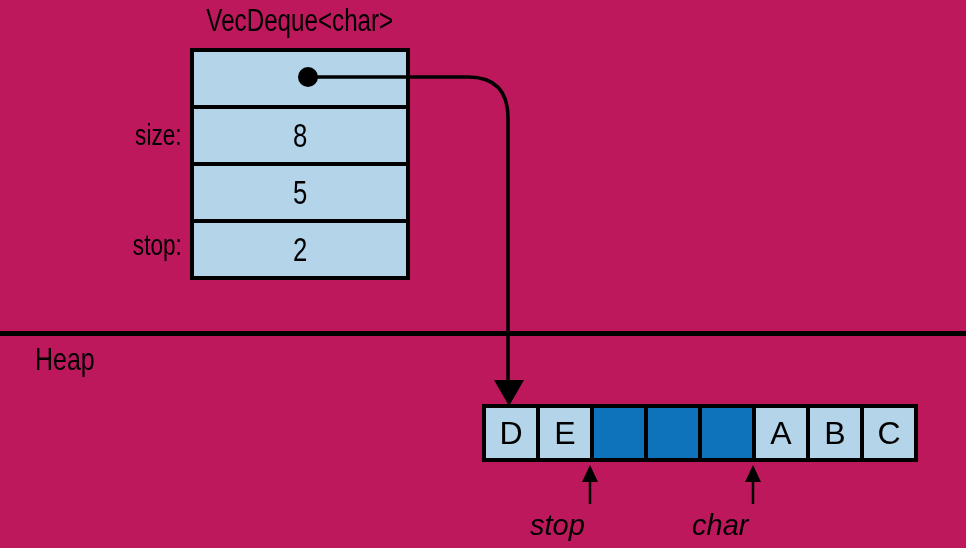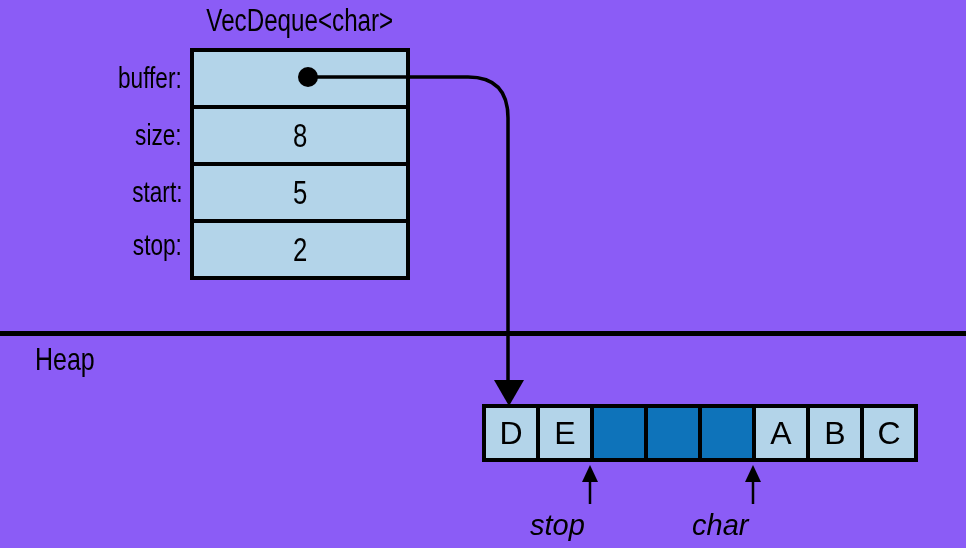--- a/index.html
+++ b/index.html
@@ -5,21 +5,21 @@
   html, body {
     margin: 0;
     padding: 0;
     background: #ffffff;
     font-family: "Liberation Sans", "DejaVu Sans", sans-serif;
   }
   #canvas {
     position: relative;
     width: 966px;
     height: 548px;
-    background: #8b5cf6;
+    background: #be185d;
     overflow: hidden;
     color: #000;
   }
   .condensed {
     display: inline-block;
     transform: scaleX(0.78);
     transform-origin: center center;
     white-space: nowrap;
   }
   
@@ -121,28 +121,22 @@
 </style>
 </head>
 <body>
 
 <div id="canvas">
 
   <div class="struct-title">
     <span class="condensed">VecDeque&lt;char&gt;</span>
   </div>
 
-  <div class="field-label" style="top:52px">
-    <span class="condensed">buffer:</span>
-  </div>
   <div class="field-label" style="top:109px">
     <span class="condensed">size:</span>
-  </div>
-  <div class="field-label" style="top:166px">
-    <span class="condensed">start:</span>
   </div>
   <div class="field-label" style="top:219px">
     <span class="condensed">stop:</span>
   </div>
 
   <div class="struct-box">
     <div class="struct-row"></div>
     <div class="struct-row">
       <span class="condensed">8</span>
     </div>

